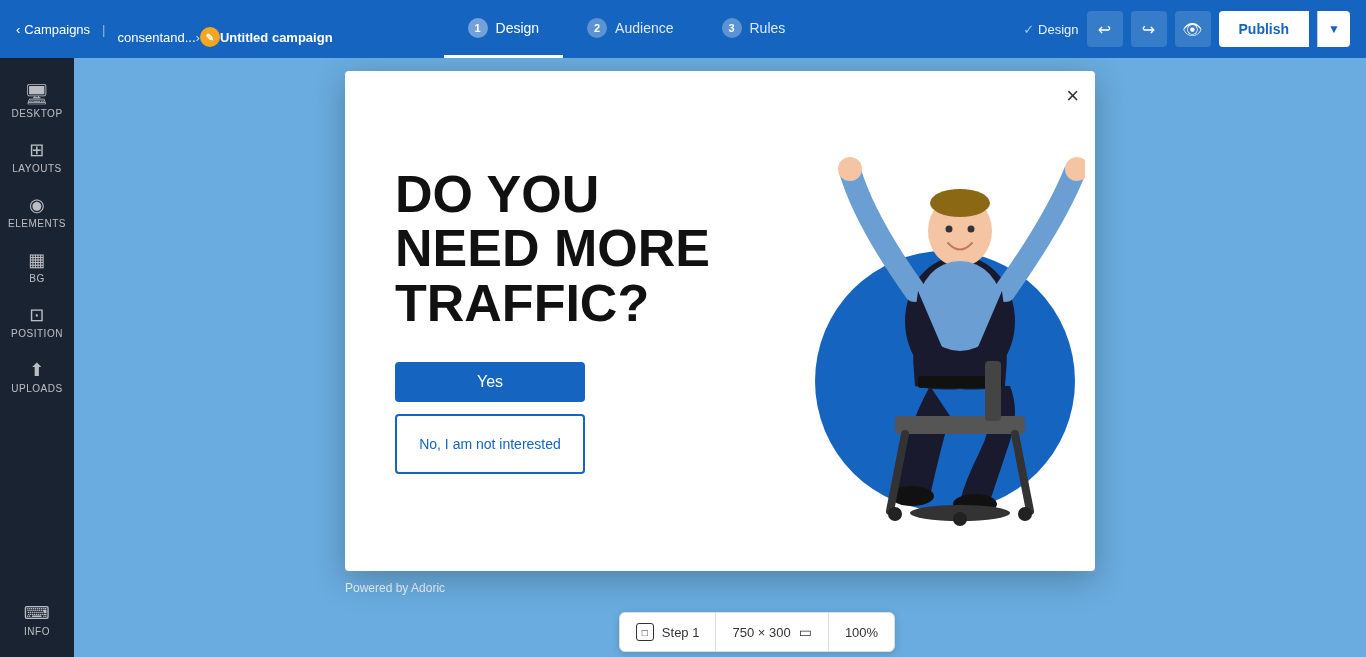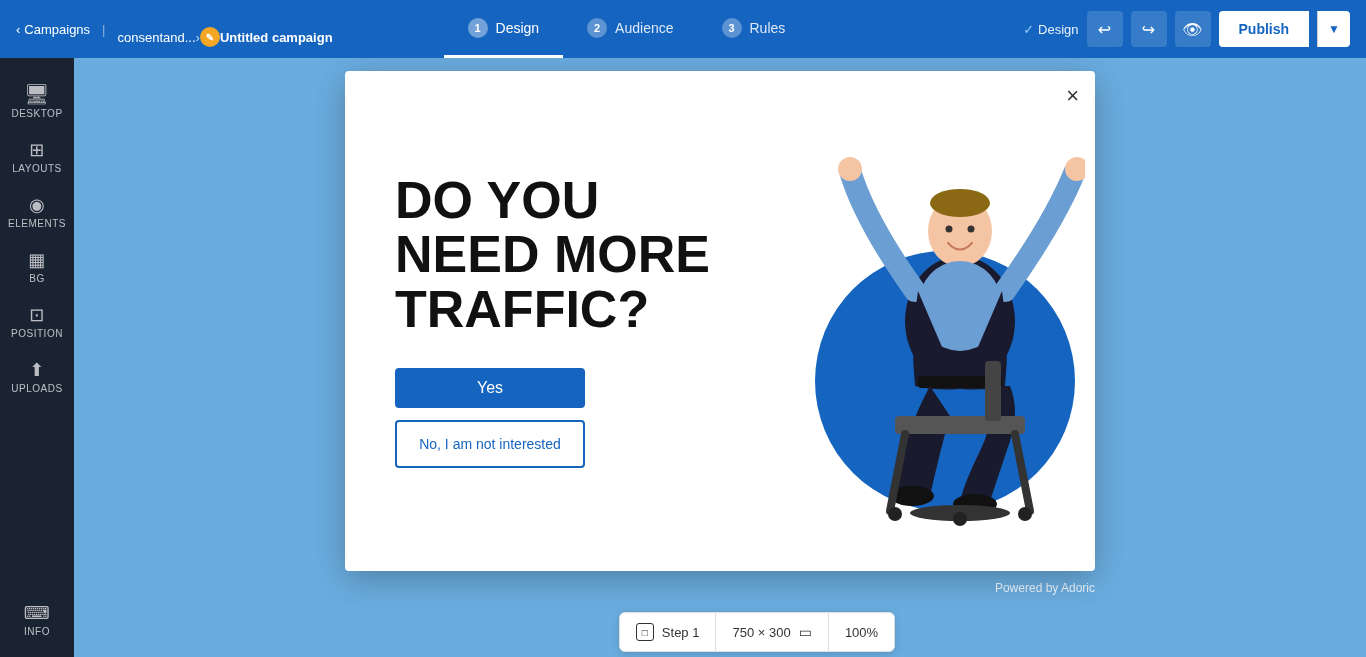--- a/index.html
+++ b/index.html
@@ -213,21 +213,21 @@
       border: none;
       border-radius: 4px;
       font-size: 16px;
       font-weight: 500;
       cursor: pointer;
       margin-bottom: 12px;
       text-align: center;
     }
     .popup-btn-no {
       width: 190px;
-      height: 48px;
+      height: 60px;
       background: #fff;
       color: #1565c0;
       border: 2px solid #1565c0;
       border-radius: 4px;
       font-size: 14px;
       font-weight: 500;
       cursor: pointer;
       text-align: center;
     }
     .popup-right {
@@ -256,21 +256,21 @@
       height: 420px;
       z-index: 2;
     }
     
 
     
     .powered-by {
       margin-top: 10px;
       color: rgba(255,255,255,0.85);
       font-size: 12px;
-      text-align: right;
+      text-align: left;
     }
 
     
     .bottom-bar {
       position: absolute;
       bottom: 0;
       left: 74px;
       right: 0;
       height: 50px;
       display: flex;

